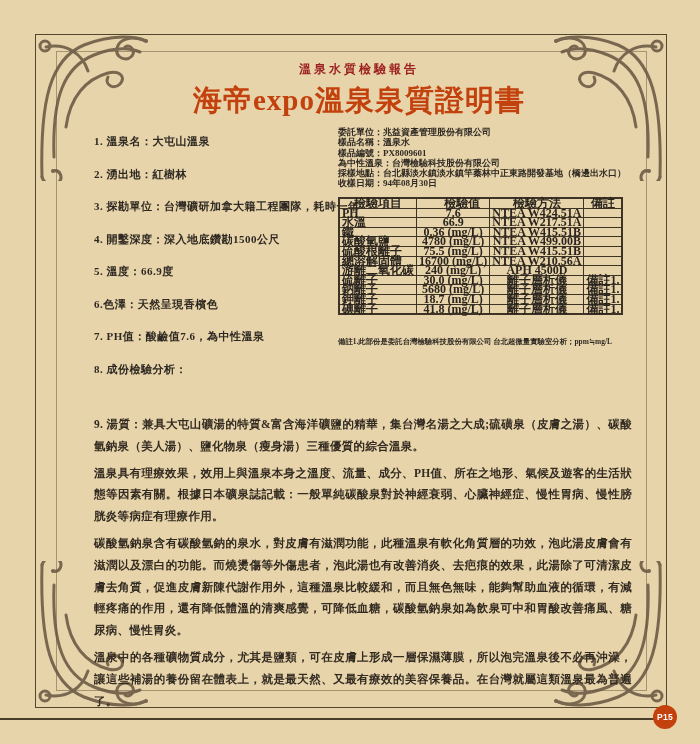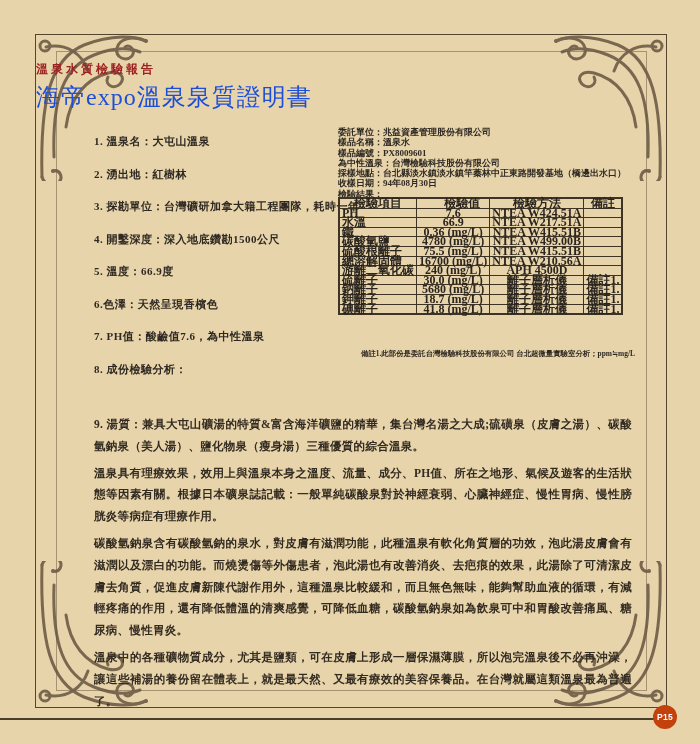--- a/index.html
+++ b/index.html
@@ -14,23 +14,23 @@
         border:1px solid rgba(84,69,47,.45);pointer-events:none;}
 
   
   .corner{position:absolute;width:118px;height:150px;opacity:.88;}
   .corner.tl{left:-4px;top:-4px;}
   .corner.tr{right:-4px;top:-4px;transform:scaleX(-1);}
   .corner.bl{left:-4px;bottom:-4px;transform:scaleY(-1);}
   .corner.br{right:-4px;bottom:-4px;transform:scale(-1,-1);}
 
   
-  .header{position:absolute;left:0;right:0;top:26px;}
+  .header{position:absolute;left:16px;right:0;top:26px;text-align:center;}
   .subtitle{font-size:12px;font-weight:bold;color:#9c2121;letter-spacing:3px;}
-  .title{font-size:24px;font-weight:normal;color:#1d4ed8;letter-spacing:1px;margin-top:3px;}
+  .title{font-size:29px;font-weight:bold;color:#c2410c;letter-spacing:1px;margin-top:3px;}
 
   
   .prop-list{position:absolute;left:58px;top:99px;width:248px;}
   .prop-item{font-size:11px;font-weight:bold;color:#2e2922;margin-bottom:17.5px;
              letter-spacing:.5px;white-space:nowrap;}
 
   
   .sample{position:absolute;left:302px;top:92px;width:330px;}
   .sample-line{font-size:9px;font-weight:bold;color:#2e2922;line-height:10.3px;
                white-space:nowrap;}
@@ -38,22 +38,22 @@
   
   .rtable{position:absolute;left:302px;top:162px;width:278px;border-collapse:collapse;
           border:2px solid #3e3425;}
   .rtable th,.rtable td{border:1px solid #3e3425;font-size:12px;line-height:8.6px;
           padding:0 2px;color:#2a251e;font-weight:bold;white-space:nowrap;}
   .rtable th{text-align:center;}
   .rtable td.c-item{text-align:left;}
   .rtable td.c-value,.rtable td.c-method,.rtable td.c-note{text-align:center;}
   .rtable .w0{width:24%;} .rtable .w1{width:23%;padding-left:20px;} .rtable .w2{width:37%;} .rtable .w3{width:16%;}
 
-  .table-note{position:absolute;left:302px;top:314px;width:320px;font-size:7.4px;
-          font-weight:bold;color:#2e2922;white-space:nowrap;text-align:center;}
+  .table-note{position:absolute;left:302px;top:302px;width:320px;font-size:7.4px;
+          font-weight:bold;color:#2e2922;white-space:nowrap;}
 
   
   .paras{position:absolute;left:58px;top:379px;width:538px;}
   .paras p{margin:0 0 5px 0;font-size:11.5px;font-weight:bold;color:#322b21;
           line-height:21.8px;text-align:justify;letter-spacing:.3px;}
 
   
   .footer-rule{position:absolute;left:0;top:718px;width:657px;height:1.5px;
           background:#4a3d2c;}
   .footer-title{position:absolute;right:92px;top:696px;font-size:21px;
@@ -116,21 +116,20 @@
         <div class="prop-item">8. 成份檢驗分析：</div>
       </div>
 
     <div class="sample">
         <div class="sample-line">委託單位：兆益資產管理股份有限公司</div>
         <div class="sample-line">樣品名稱：溫泉水</div>
         <div class="sample-line">樣品編號：PX8009601</div>
         <div class="sample-line">為中性溫泉：台灣檢驗科技股份有限公司</div>
         <div class="sample-line">採樣地點：台北縣淡水鎮淡水鎮竿蓁林中正東路開發基地（橋邊出水口）</div>
         <div class="sample-line">收樣日期：94年08月30日</div>
-        <div class="sample-line">檢驗結果：</div>
       </div>
 
     <table class="rtable">
       <thead>
         <tr>
           <th class="w0">檢驗項目</th>
           <th class="w1">檢驗值</th>
           <th class="w2">檢驗方法</th>
           <th class="w3">備註</th>
         </tr>

